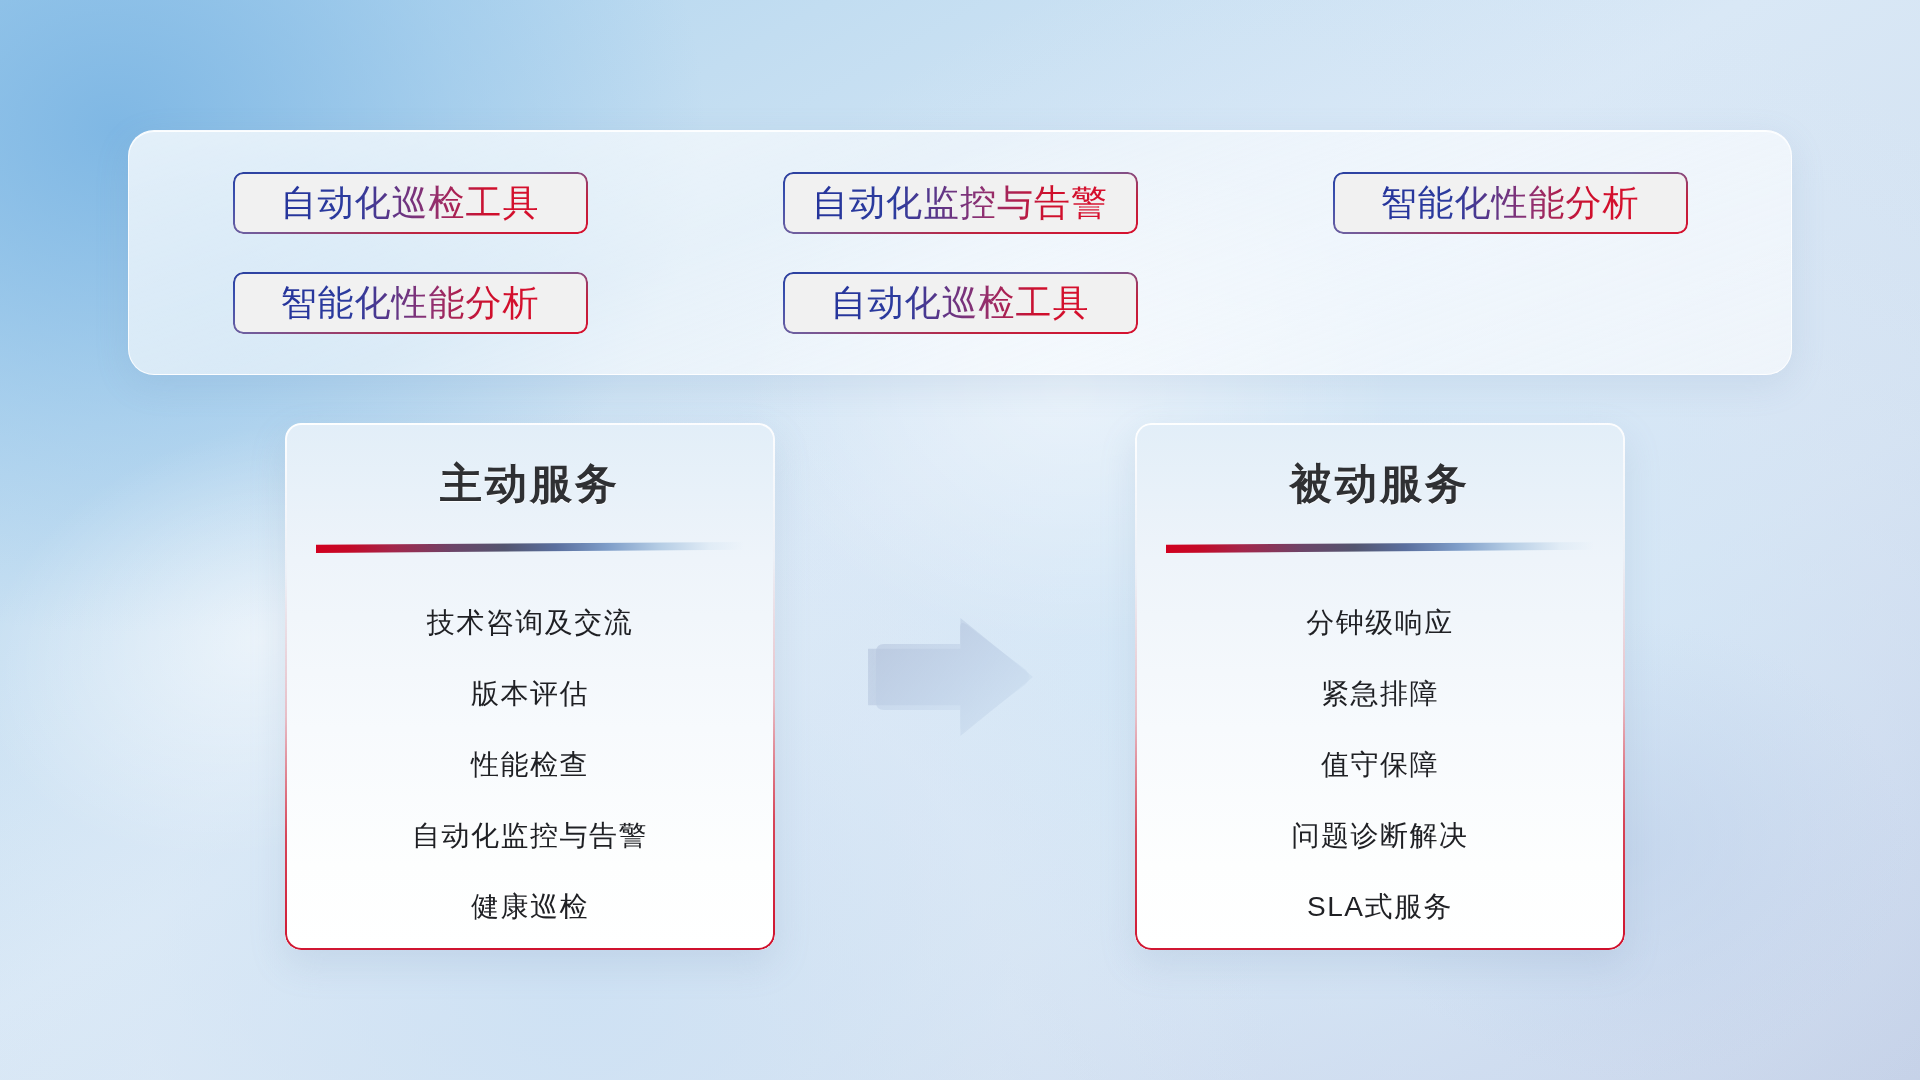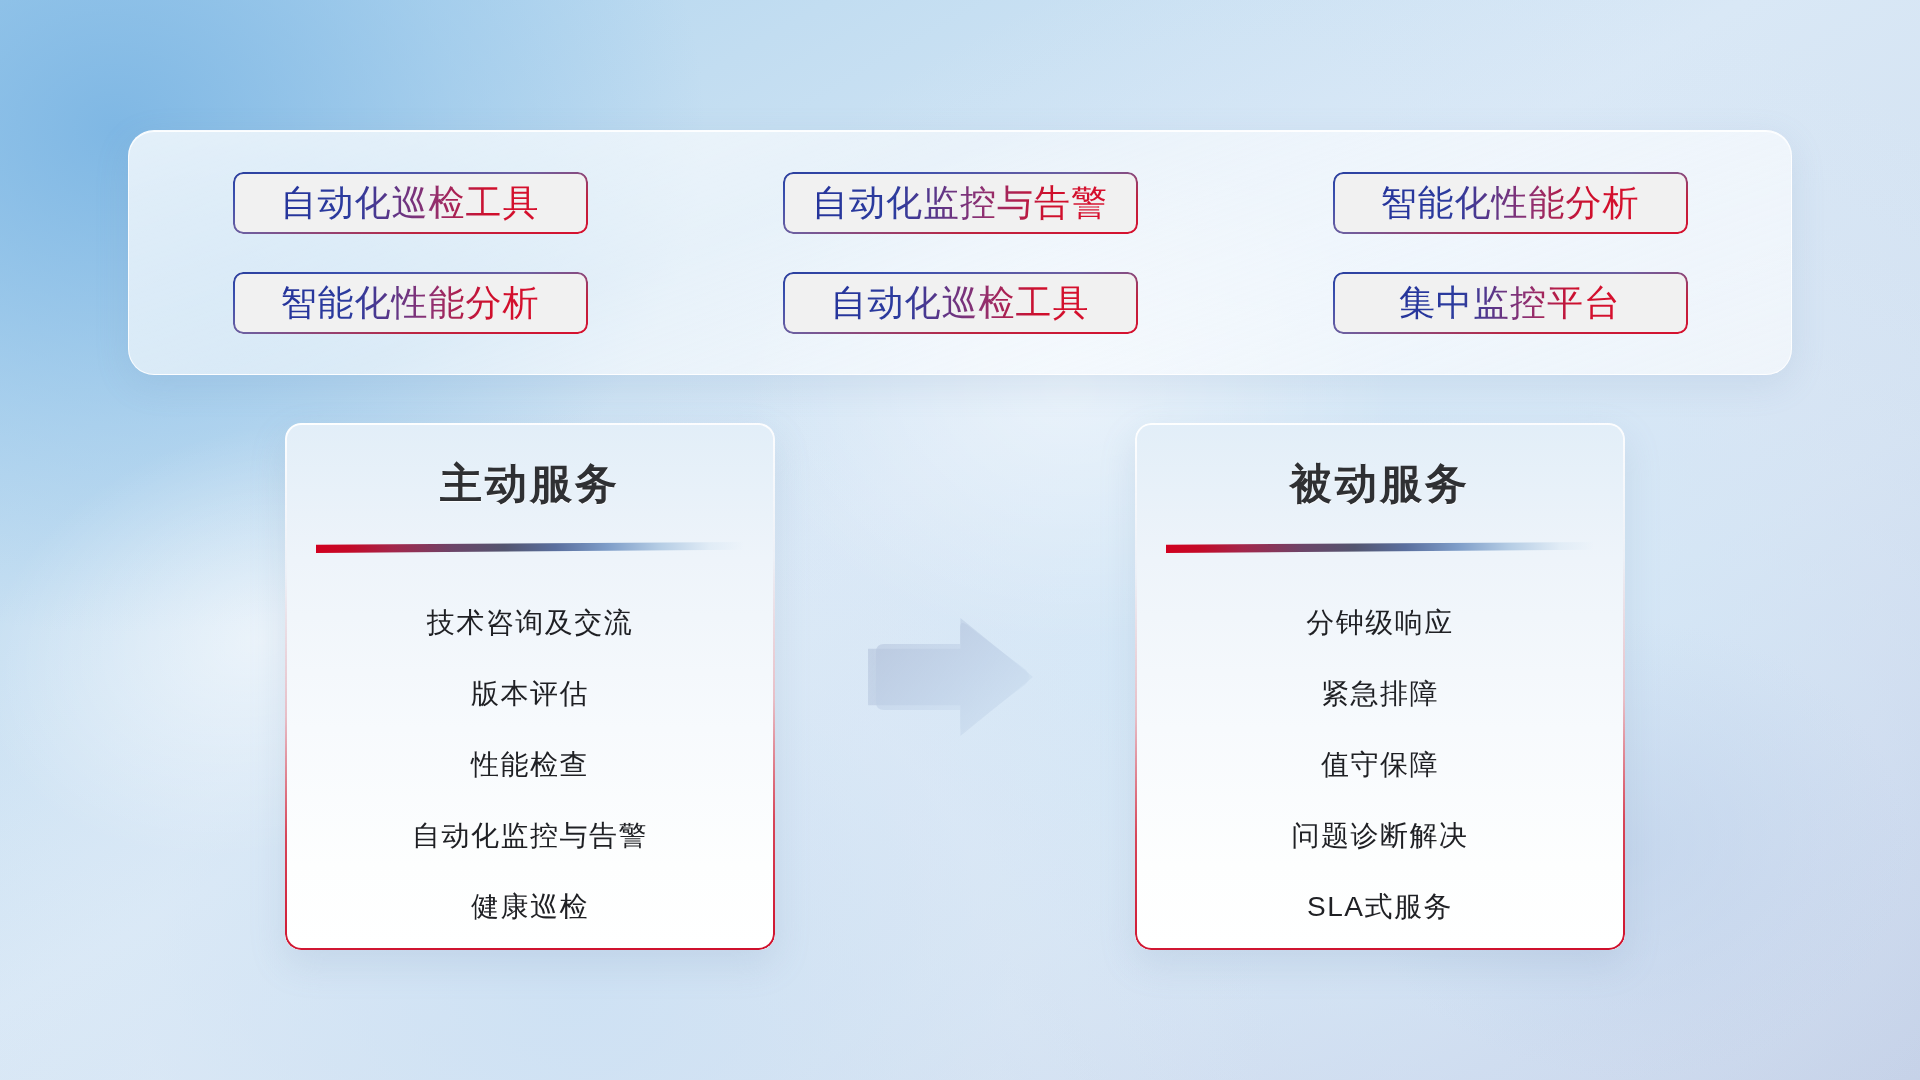--- a/index.html
+++ b/index.html
@@ -229,23 +229,20 @@
       </div>
 
       <div class="pill">
         <span class="pill-label">智能化性能分析</span>
       </div>
 
       <div class="pill">
         <span class="pill-label">自动化巡检工具</span>
       </div>
 
-      <div class="pill">
-        <span class="pill-label">集中监控平台</span>
-      </div>
 
     </div>
   </section>
 
   <section class="card" id="card-active">
     <h2 class="card-title">主动服务</h2>
 
     <div class="card-divider">
       <span class="bar"></span>
     </div>

